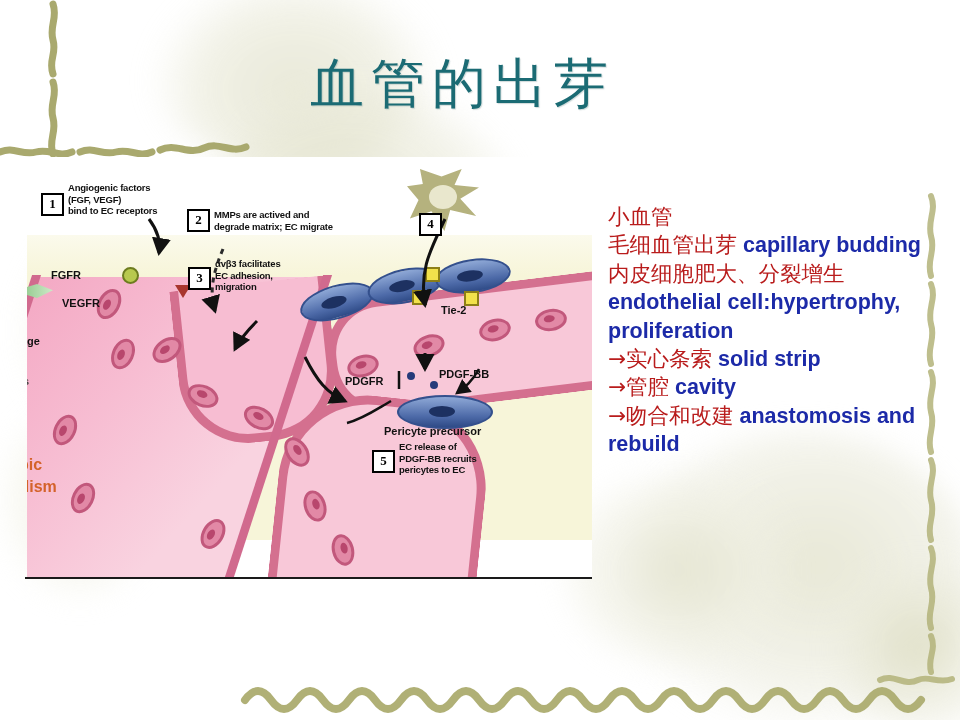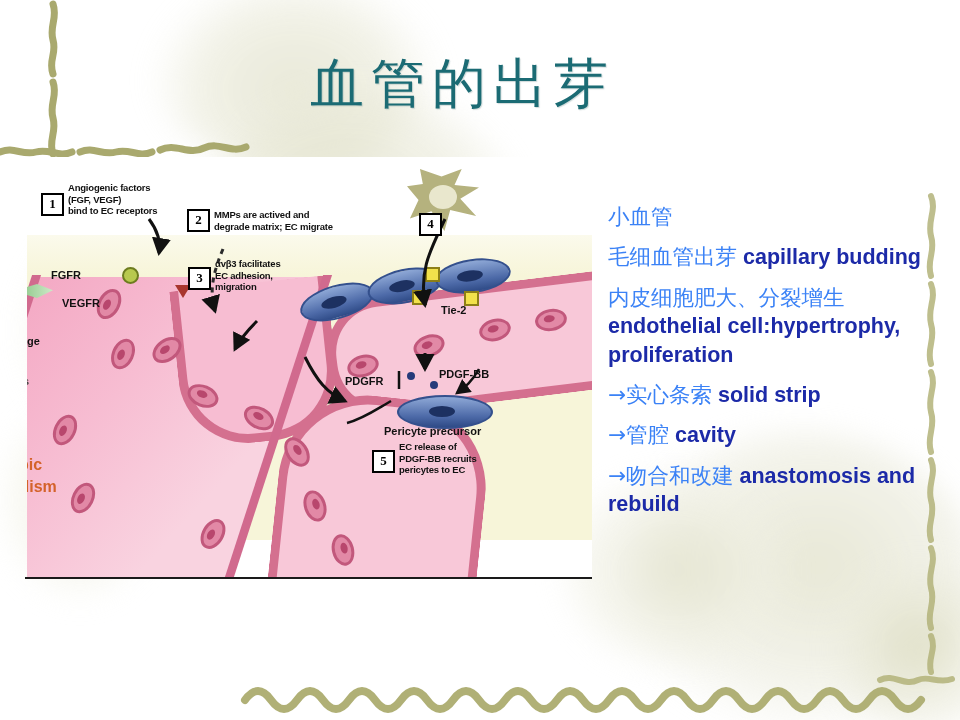--- a/index.html
+++ b/index.html
@@ -114,22 +114,22 @@
     clip-path:polygon(0% 50%,60% 0%,100% 45%,60% 100%);
   }
 
   
   #bodytext{
     position:absolute;left:608px;top:203px;width:330px;
     font-size:21.5px;line-height:28.4px;color:#2732ad;
     font-family:"Liberation Sans",sans-serif;
   }
   #bodytext .ln{white-space:nowrap;}
-  #bodytext .wrapln{white-space:normal;margin-top:12px;}
-  .cn{color:#3b82f6;font-family:"DejaVu Sans","Liberation Sans",sans-serif;}
+  #bodytext .wrapln{white-space:normal;}
+  .cn{color:#b91c1c;font-family:"DejaVu Sans","Liberation Sans",sans-serif;}
   .en{color:#1c2aa8;font-weight:bold;}
 </style>
 </head>
 <body>
 
 <div class="wm wm-a"></div>
 <div class="wm wm-b"></div>
 <div class="wm wm-c"></div>
 <div class="wm wm-d"></div>
 <div class="wm wm-e"></div>

